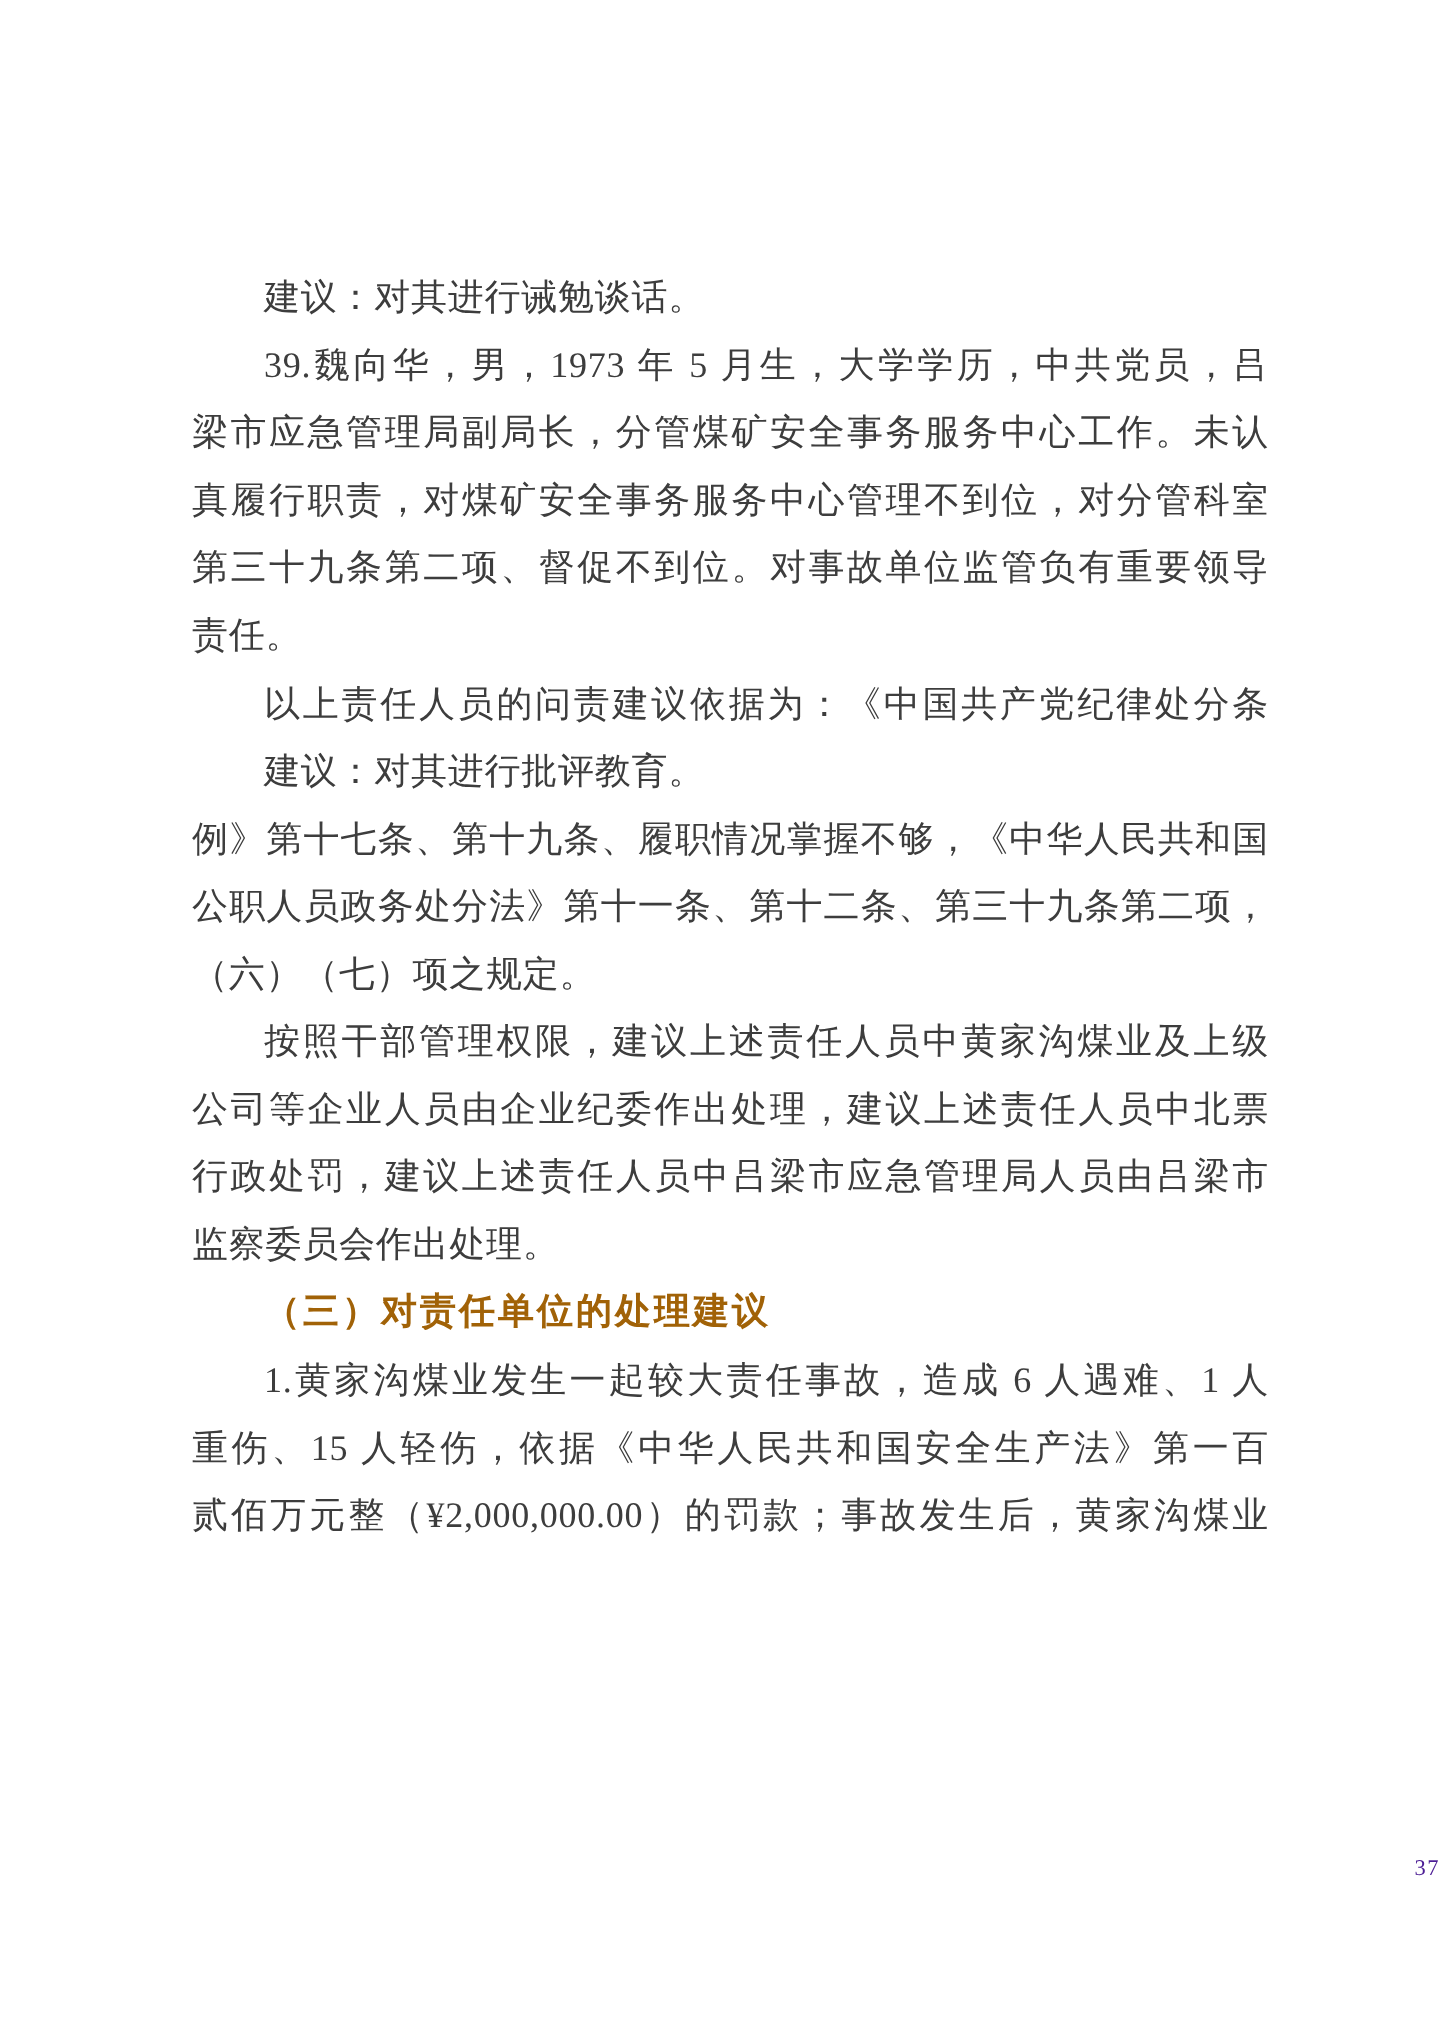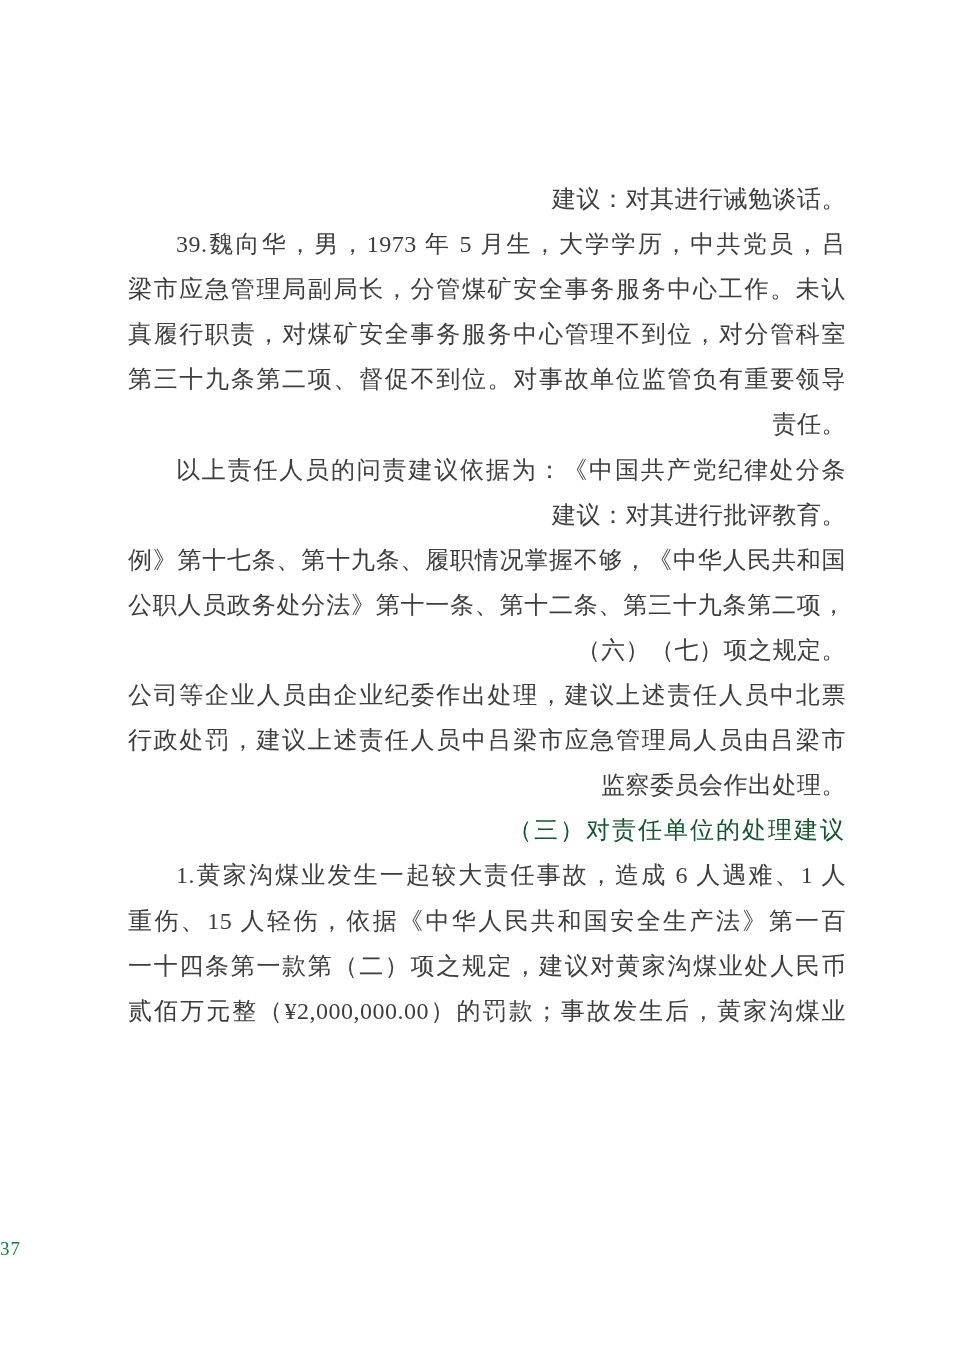--- a/index.html
+++ b/index.html
@@ -28,67 +28,67 @@
     top: 177px;
     width: 718px;
     color: #3d3d3d;
     font-size: 24px;
     letter-spacing: 0.5px;
   }
   .line {
     height: 45.1px;
     line-height: 45.1px;
     white-space: nowrap;
-    text-align: right;
+    text-align: left;
   }
   .line.justify {
     white-space: normal;
     text-align: justify;
     text-align-last: justify;
     text-justify: inter-character;
     overflow: hidden;
   }
   .line.indent {
     text-indent: 2em;
   }
   .line.bold {
-    font-weight: normal;
-    color: #14532d;
+    font-weight: bold;
+    color: #a16207;
     letter-spacing: 2px;
   }
   .page-number {
     position: absolute;
     left: 0;
     top: 1238px;
     width: 960px;
-    text-align: left;
-    font-size: 19px;
-    color: #15803d;
+    text-align: right;
+    font-size: 15px;
+    color: #4c1d95;
     letter-spacing: 1px;
   }
 </style>
 </head>
 <body>
 
 <div class="page">
   <div class="text-block" style="color: rgb(61, 61, 61);">
       <div class="line indent">建议：对其进行诫勉谈话。</div>
       <div class="line indent justify">39.魏向华，男，1973 年 5 月生，大学学历，中共党员，吕</div>
       <div class="line justify">梁市应急管理局副局长，分管煤矿安全事务服务中心工作。未认</div>
       <div class="line justify">真履行职责，对煤矿安全事务服务中心管理不到位，对分管科室</div>
       <div class="line justify">第三十九条第二项、督促不到位。对事故单位监管负有重要领导</div>
       <div class="line">责任。</div>
       <div class="line indent justify">以上责任人员的问责建议依据为：《中国共产党纪律处分条</div>
       <div class="line indent">建议：对其进行批评教育。</div>
       <div class="line justify">例》第十七条、第十九条、履职情况掌握不够，《中华人民共和国</div>
       <div class="line justify">公职人员政务处分法》第十一条、第十二条、第三十九条第二项，</div>
       <div class="line">（六）（七）项之规定。</div>
+      <div class="line indent justify">按照干部管理权限，建议上述责任人员中黄家沟煤业及上级</div>
       <div class="line justify">公司等企业人员由企业纪委作出处理，建议上述责任人员中北票</div>
       <div class="line justify">行政处罚，建议上述责任人员中吕梁市应急管理局人员由吕梁市</div>
       <div class="line">监察委员会作出处理。</div>
       <div class="line indent bold">（三）对责任单位的处理建议</div>
       <div class="line indent justify">1.黄家沟煤业发生一起较大责任事故，造成 6 人遇难、1 人</div>
       <div class="line justify">重伤、15 人轻伤，依据《中华人民共和国安全生产法》第一百</div>
-      <div class="line justify">一十四条第一款第（二）项之规定，建议对黄家沟煤业处人民币</div>
       <div class="line justify">贰佰万元整（¥2,000,000.00）的罚款；事故发生后，黄家沟煤业</div>
     </div>
   <div class="page-number">37</div>
 </div>
 
 </body></html>

